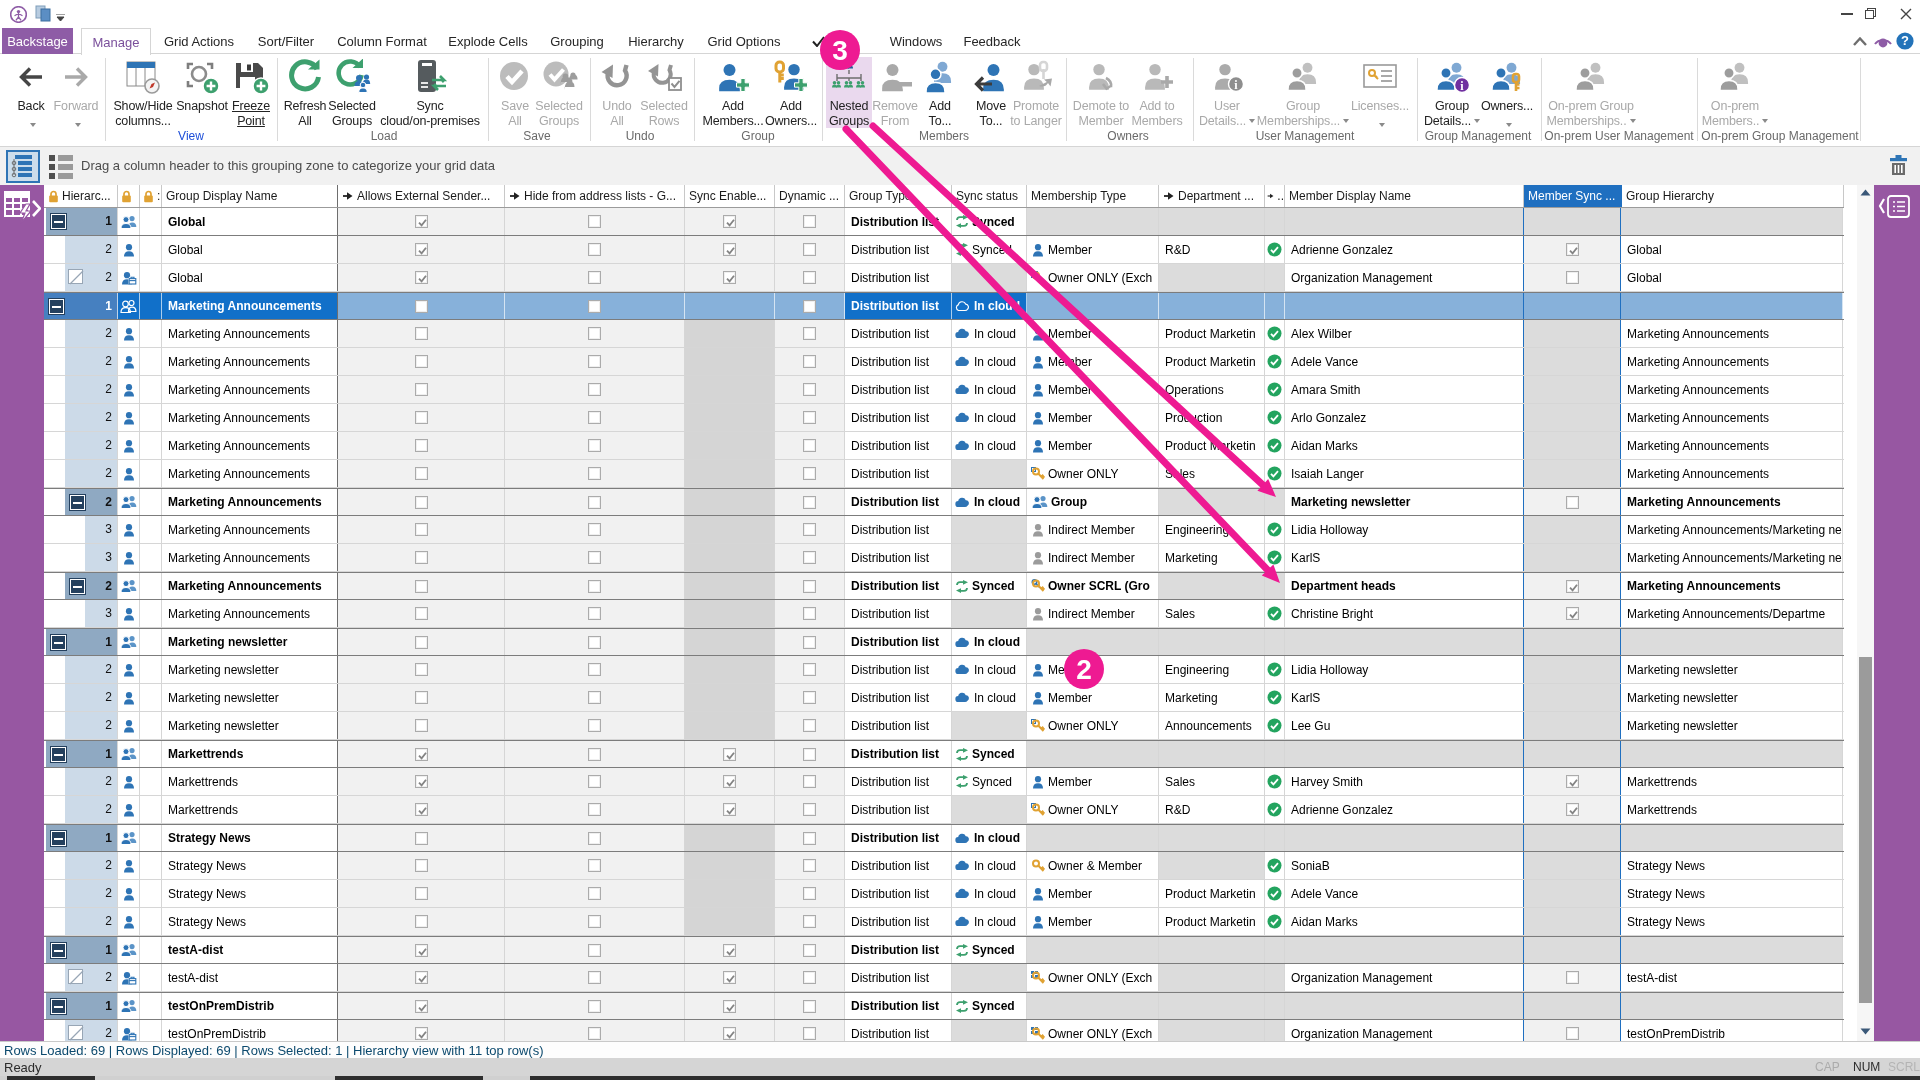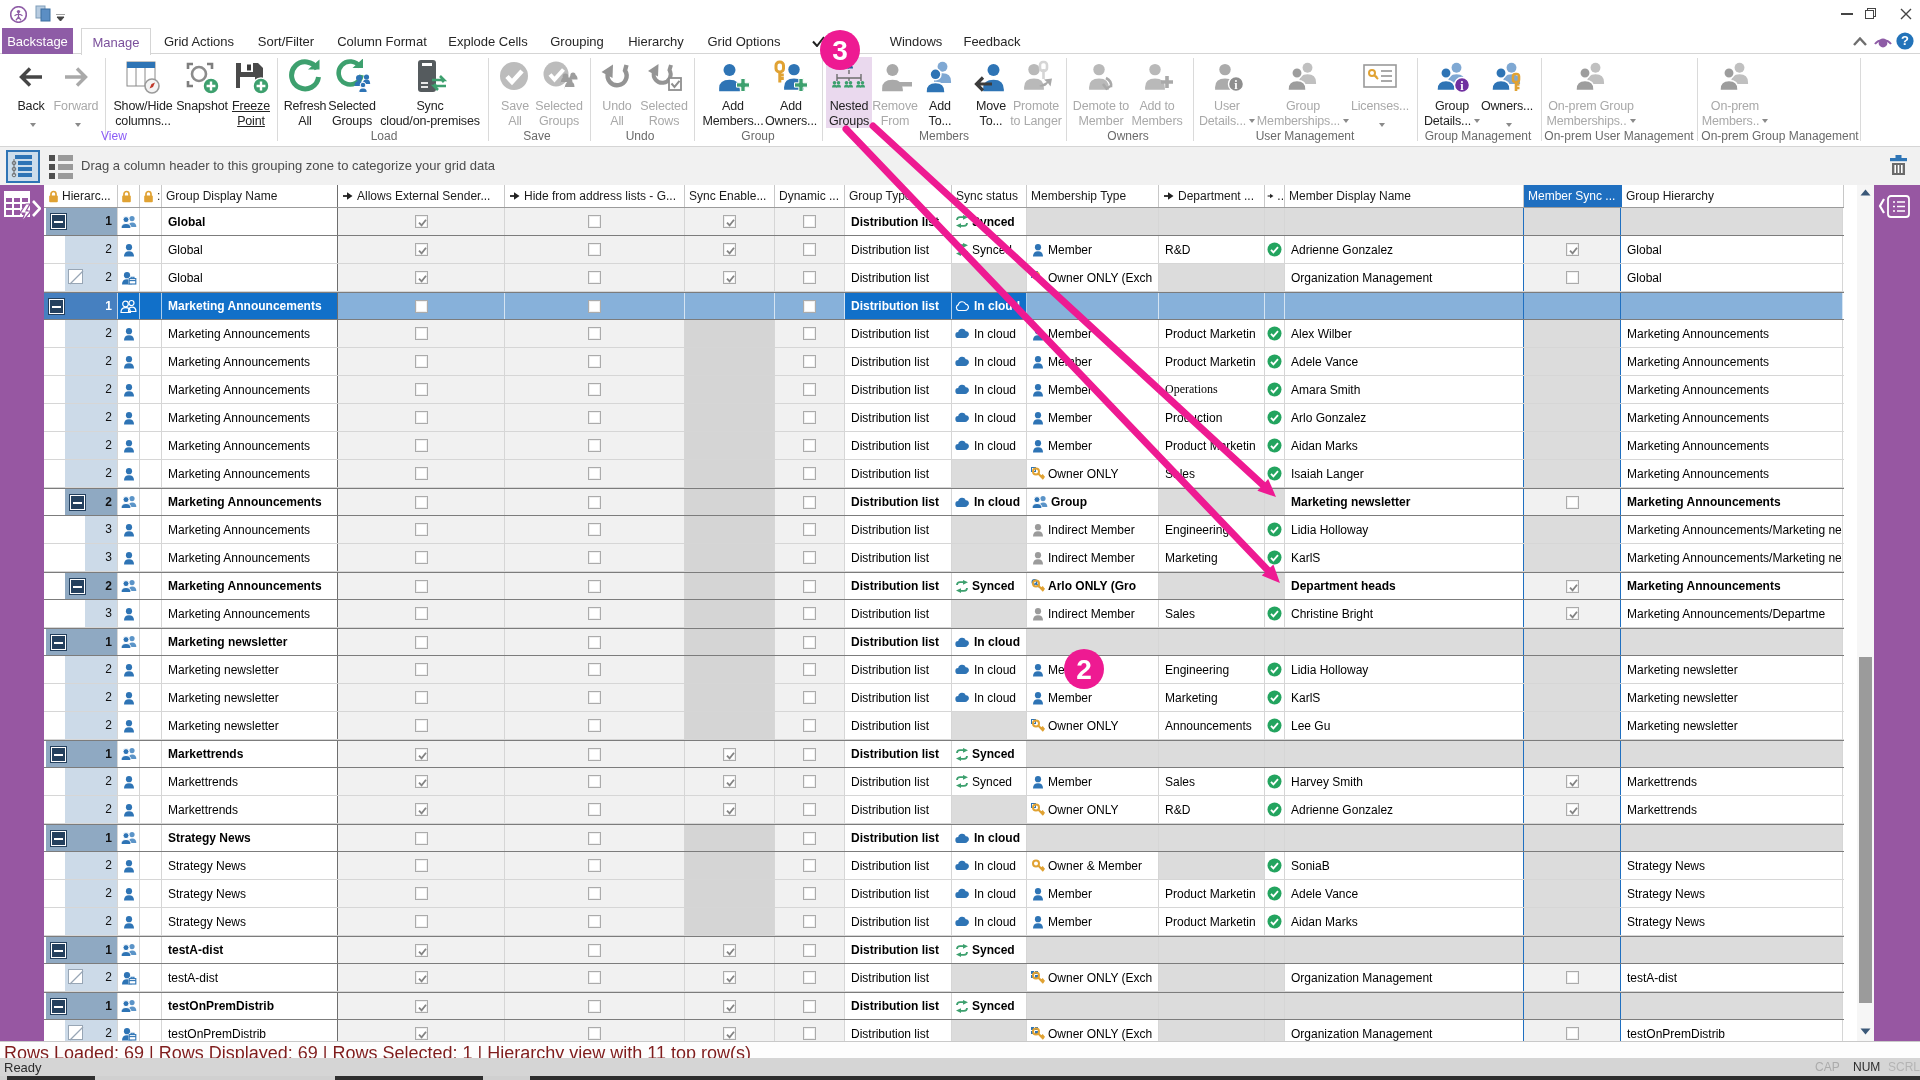--- a/index.html
+++ b/index.html
@@ -121,21 +121,21 @@
           <rect x="7" y="17" width="15" height="11" fill="#fff"></rect>
           <circle cx="28" cy="26" r="8" fill="#3da06e" stroke="#fff" stroke-width="1.5"></circle>
           <path d="M 23.6 26 h 8.8 M 28 21.6 v 8.8" stroke="#fff" stroke-width="2.4"></path>
         </svg>
       </div>
       <div style="font-size:12.5px;letter-spacing:-0.15px;line-height:14.5px;color:#222;margin-top:3px;text-decoration:underline;">
         <div style="white-space:nowrap;">Freeze</div>
         <div style="white-space:nowrap;">Point</div>
       </div>
     </div>
-    <div style="position:absolute;left:101px;top:75px;width:180px;color:#8b5cf6;font-size:12px;">View</div>
+    <div style="position:absolute;left:101px;top:75px;width:180px;text-align:center;color:#1d4ed8;font-size:12px;">View</div>
     <div style="position:absolute;left:277px;top:4px;width:1px;height:83px;background:#dadada;"></div>
     <div style="position:absolute;left:260.0px;top:4px;width:90px;text-align:center;">
       <div style="height:38px;display:flex;align-items:center;justify-content:center;">
         <svg width="38" height="36" viewBox="0 0 38 36" style="">
           <path d="M 31 10 A 13.5 13.5 0 1 0 32.5 18" stroke="#3da06e" stroke-width="5" fill="none"></path>
           <path d="M 22 10.5 h 11.5 v -10 z" fill="#3da06e"></path>
         </svg>
       </div>
       <div style="font-size:12.5px;letter-spacing:-0.15px;line-height:14.5px;color:#222;margin-top:3px;">
         <div style="white-space:nowrap;">Refresh</div>
@@ -1001,21 +1001,21 @@
     <div class="c" style="width:132px;background:#fff;padding-left:4px;">
       <span style="display:inline-flex;align-items:center;gap:3px;white-space:nowrap;">
         <svg width="14" height="14" viewBox="0 0 14 14" style="">
           <circle cx="7.0" cy="4.2" r="3.1" fill="#2e74b5"></circle>
           <path d="M 2.0 13.5 q 0 -5.2 5.0 -5.2 q 5.0 0 5.0 5.2 z" fill="#2e74b5"></path>
         </svg>
         <span>Member</span>
       </span>
     </div>
     <div class="c" style="width:106px;background:#fff;padding-left:6px;">
-      <span style="white-space:nowrap;font-family:Liberation Serif, serif;">Operations</span>
+      <span style="white-space:nowrap;">Operations</span>
     </div>
     <div class="c" style="width:20px;background:#fff;padding-left:6px;justify-content:center;padding-left:0;">
       <svg width="15" height="15" viewBox="0 0 15 15" style="">
         <circle cx="7.5" cy="7.5" r="7" fill="#23a45f"></circle>
         <path d="M 4 7.8 l 2.4 2.6 l 4.6 -5.2" stroke="#fff" stroke-width="1.8" fill="none"></path>
       </svg>
     </div>
     <div class="c" style="width:239px;background:#fff;padding-left:6px;">
       <span style="white-space:nowrap;">Amara Smith</span>
     </div>
@@ -1431,21 +1431,21 @@
       </span>
     </div>
     <div class="c" style="width:132px;background:#fff;font-weight:bold;padding-left:4px;">
       <span style="display:inline-flex;align-items:center;gap:3px;white-space:nowrap;">
         <svg width="14" height="14" viewBox="0 0 14 14" style="">
           <circle cx="3.5" cy="3" r="2.2" fill="none" stroke="#2e74b5" stroke-width="1.6"></circle>
           <path d="M 5 4.5 l 3.5 3.6 M 7 6.6 l 1.4 -1.3" stroke="#2e74b5" stroke-width="1.6"></path>
           <circle cx="5" cy="4.5" r="3" fill="none" stroke="#e0a233" stroke-width="2"></circle>
           <path d="M 7.2 6.5 L 12.5 12 M 10.3 9.6 l 2 -1.9 M 11.6 11 l 1.8 -1.8" stroke="#e0a233" stroke-width="2" fill="none"></path>
         </svg>
-        <span>Arlo ONLY (Gro</span>
+        <span>Owner SCRL (Gro</span>
       </span>
     </div>
     <div class="c" style="width:106px;background:#dcdcdc;padding-left:6px;"></div>
     <div class="c" style="width:20px;background:#dcdcdc;padding-left:6px;"></div>
     <div class="c" style="width:239px;background:#fff;font-weight:bold;padding-left:6px;">
       <span style="white-space:nowrap;">Department heads</span>
     </div>
     <div class="c" style="width:98px;background:#f1f1f1;padding-left:6px;justify-content:center;padding-left:0;border-left:1px solid #1f6fc0;border-right:1px solid #1f6fc0;margin-left:-1px;">
       <span style="display:inline-block;width:13px;height:13px;background:#fff;border:1px solid #ababab;box-shadow:inset 0 0 0 1px #efefef;"><svg width="13" height="13" viewBox="0 0 13 13" style="">
           <path d="M 3 6.6 l 2.6 2.8 l 4.4 -5.6" stroke="#848484" stroke-width="1.8" fill="none"></path>
@@ -2443,21 +2443,21 @@
   <svg width="11" height="7" viewBox="0 0 11 7" style="position:absolute;left:3px;top:4px;">
       <path d="M 5.5 0.5 L 10.5 6.5 H 0.5 z" fill="#3a5878"></path>
     </svg>
   <div style="position:absolute;left:2px;top:472px;width:13px;height:346px;background:#9b9b9b;"></div>
   <svg width="11" height="7" viewBox="0 0 11 7" style="position:absolute;left:3px;top:843px;">
       <path d="M 5.5 6.5 L 10.5 0.5 H 0.5 z" fill="#3a5878"></path>
     </svg>
 </div>
 
 <div style="position:absolute;left:0;top:1041px;width:1920px;height:17px;background:#fdfdfd;border-top:1px solid #c9c9c9;">
-  <div style="position:absolute;left:4px;top:1px;color:#7f1d1d;font-size:18px;">Rows Loaded: 69 | Rows Displayed: 69 | Rows Selected: 1 | Hierarchy view with 11 top row(s)</div>
+  <div style="position:absolute;left:4px;top:1px;color:#0c4a6e;font-size:13px;">Rows Loaded: 69 | Rows Displayed: 69 | Rows Selected: 1 | Hierarchy view with 11 top row(s)</div>
 </div>
 <div style="position:absolute;left:0;top:1058px;width:1920px;height:18px;background:#d5d5d5;">
   <div style="position:absolute;left:4px;top:2px;color:#2c2c2c;font-size:13px;">Ready</div>
   <div style="position:absolute;left:1815px;top:2px;color:#ababab;">CAP</div>
   <div style="position:absolute;left:1853px;top:2px;color:#2c2c2c;">NUM</div>
   <div style="position:absolute;left:1888px;top:2px;color:#b4b4b4;">SCRL</div>
 </div>
 <div style="position:absolute;left:0;top:1076px;width:1920px;height:4px;background:#2e2e2e;">
   <div style="position:absolute;left:0;top:0;width:7px;height:4px;background:#d0d0d0;"></div>
   <div style="position:absolute;left:95px;top:0;width:240px;height:4px;background:#d0d0d0;"></div>

